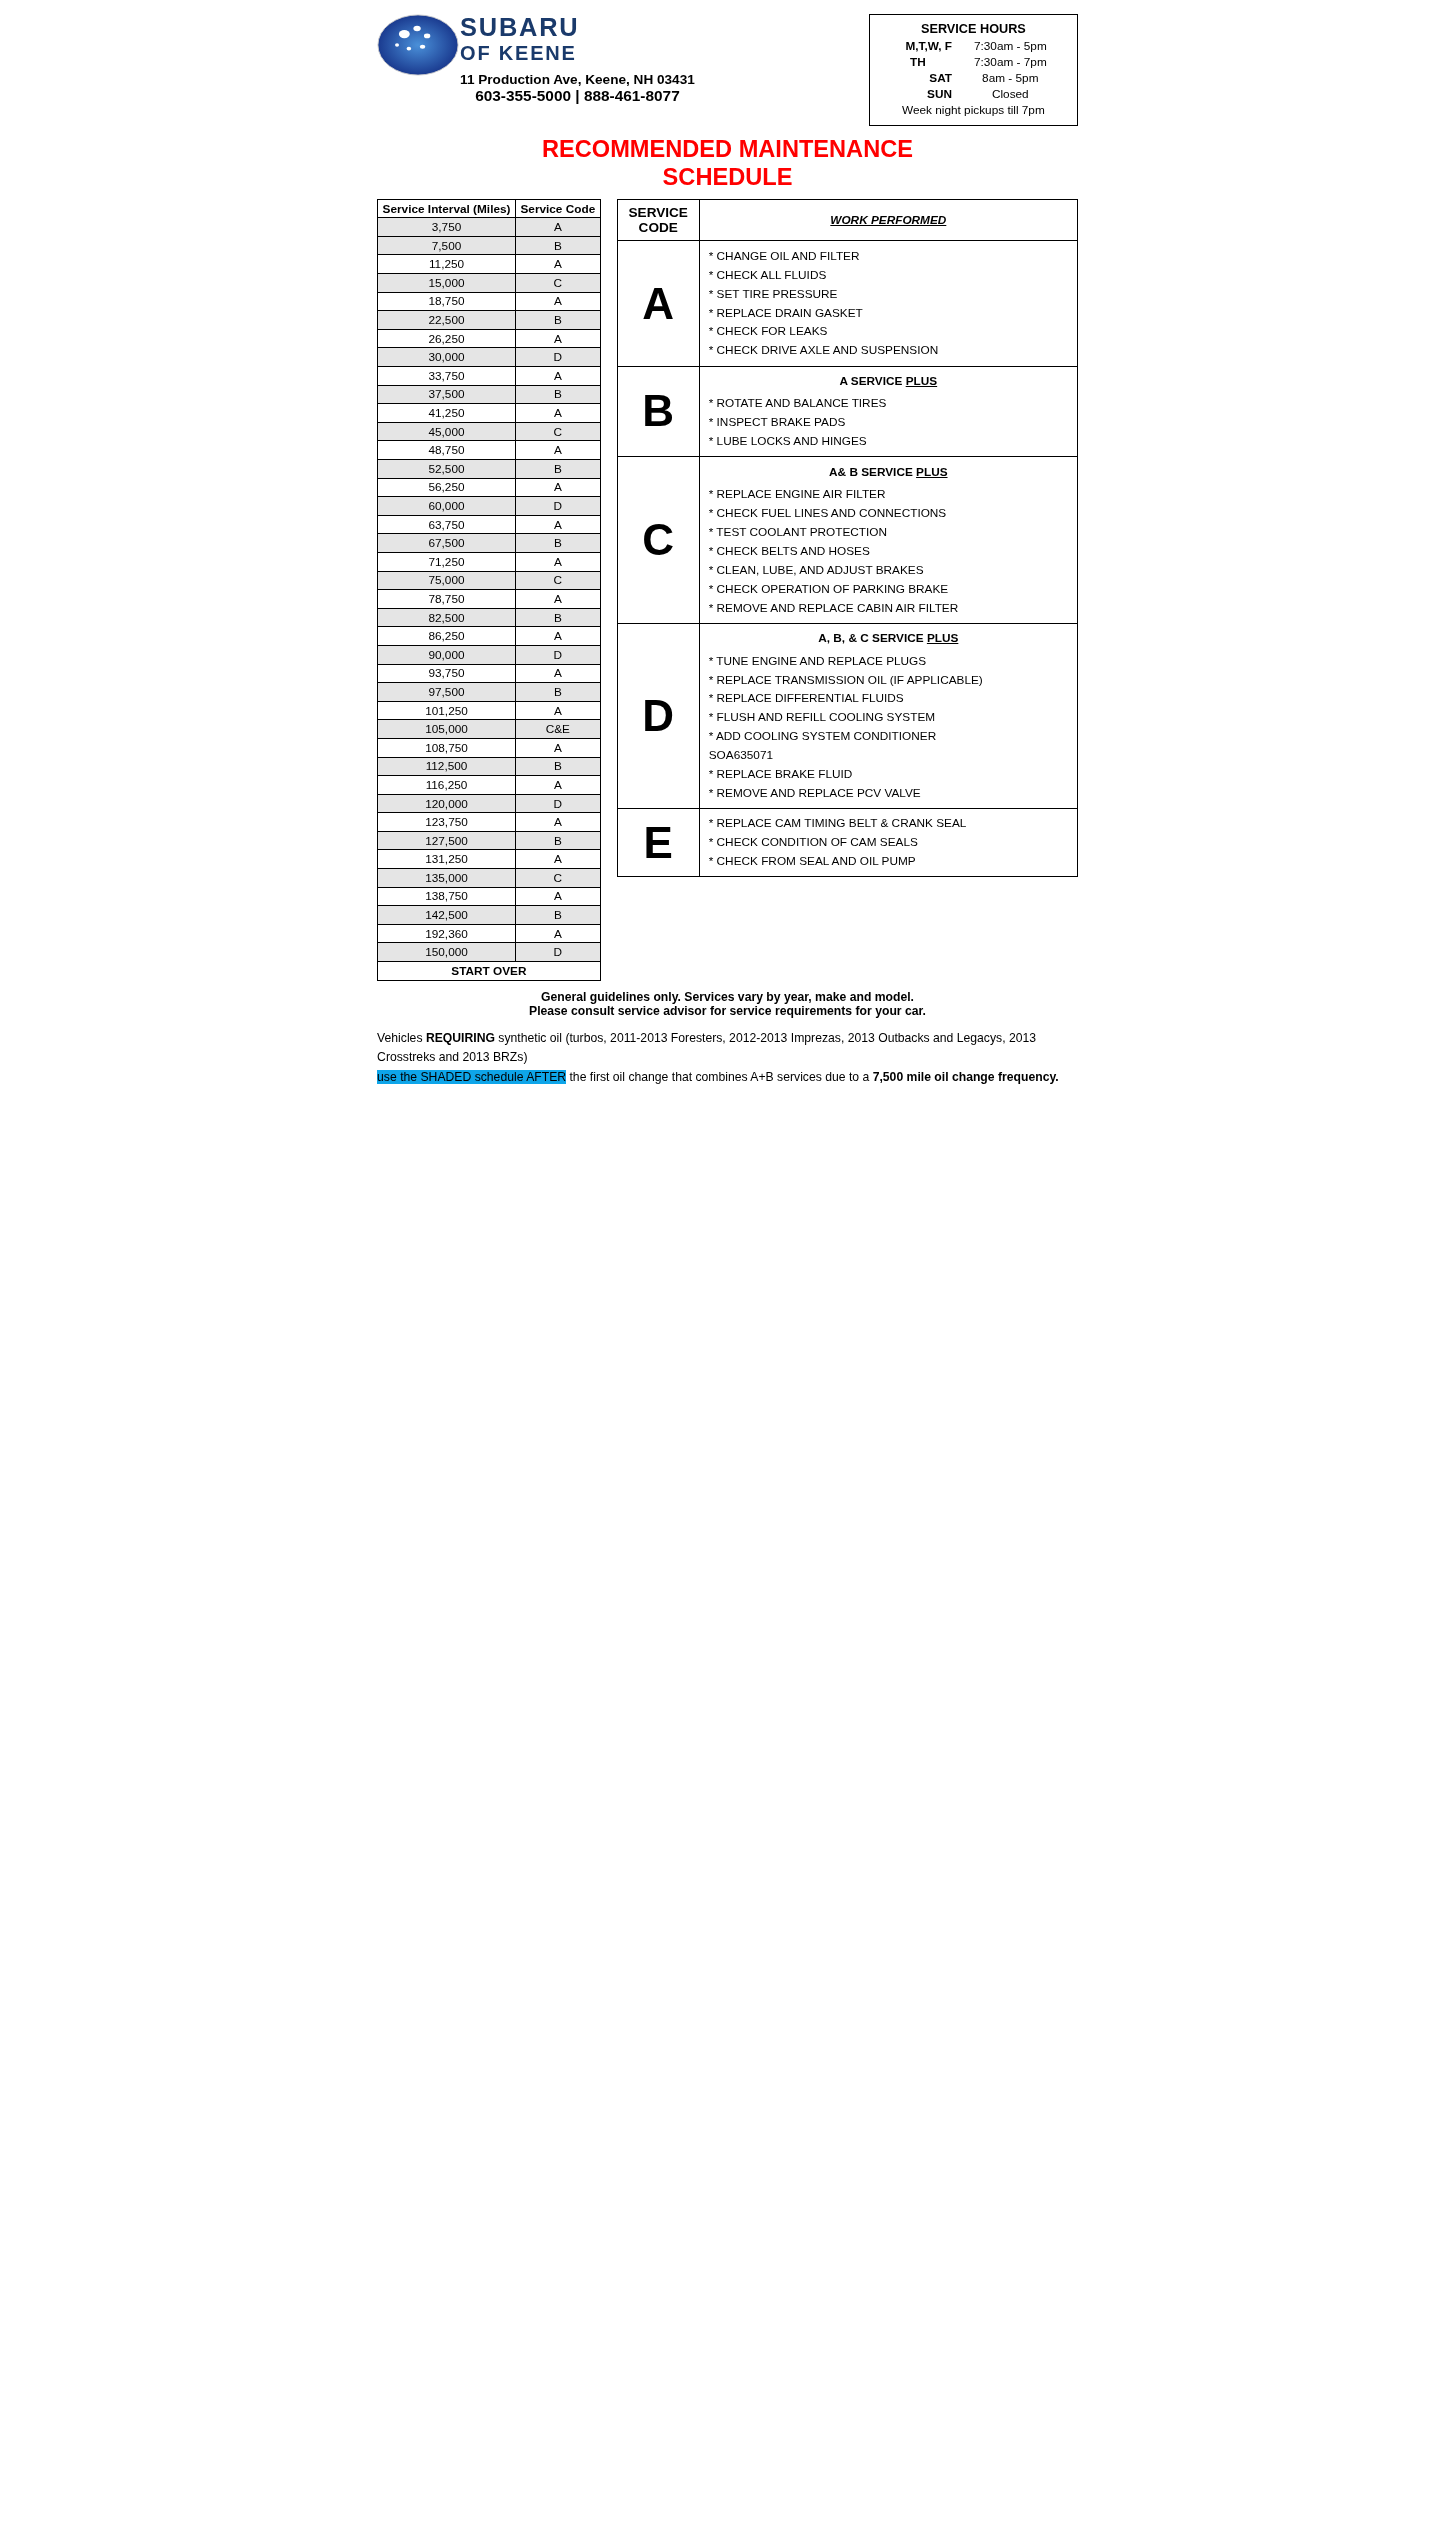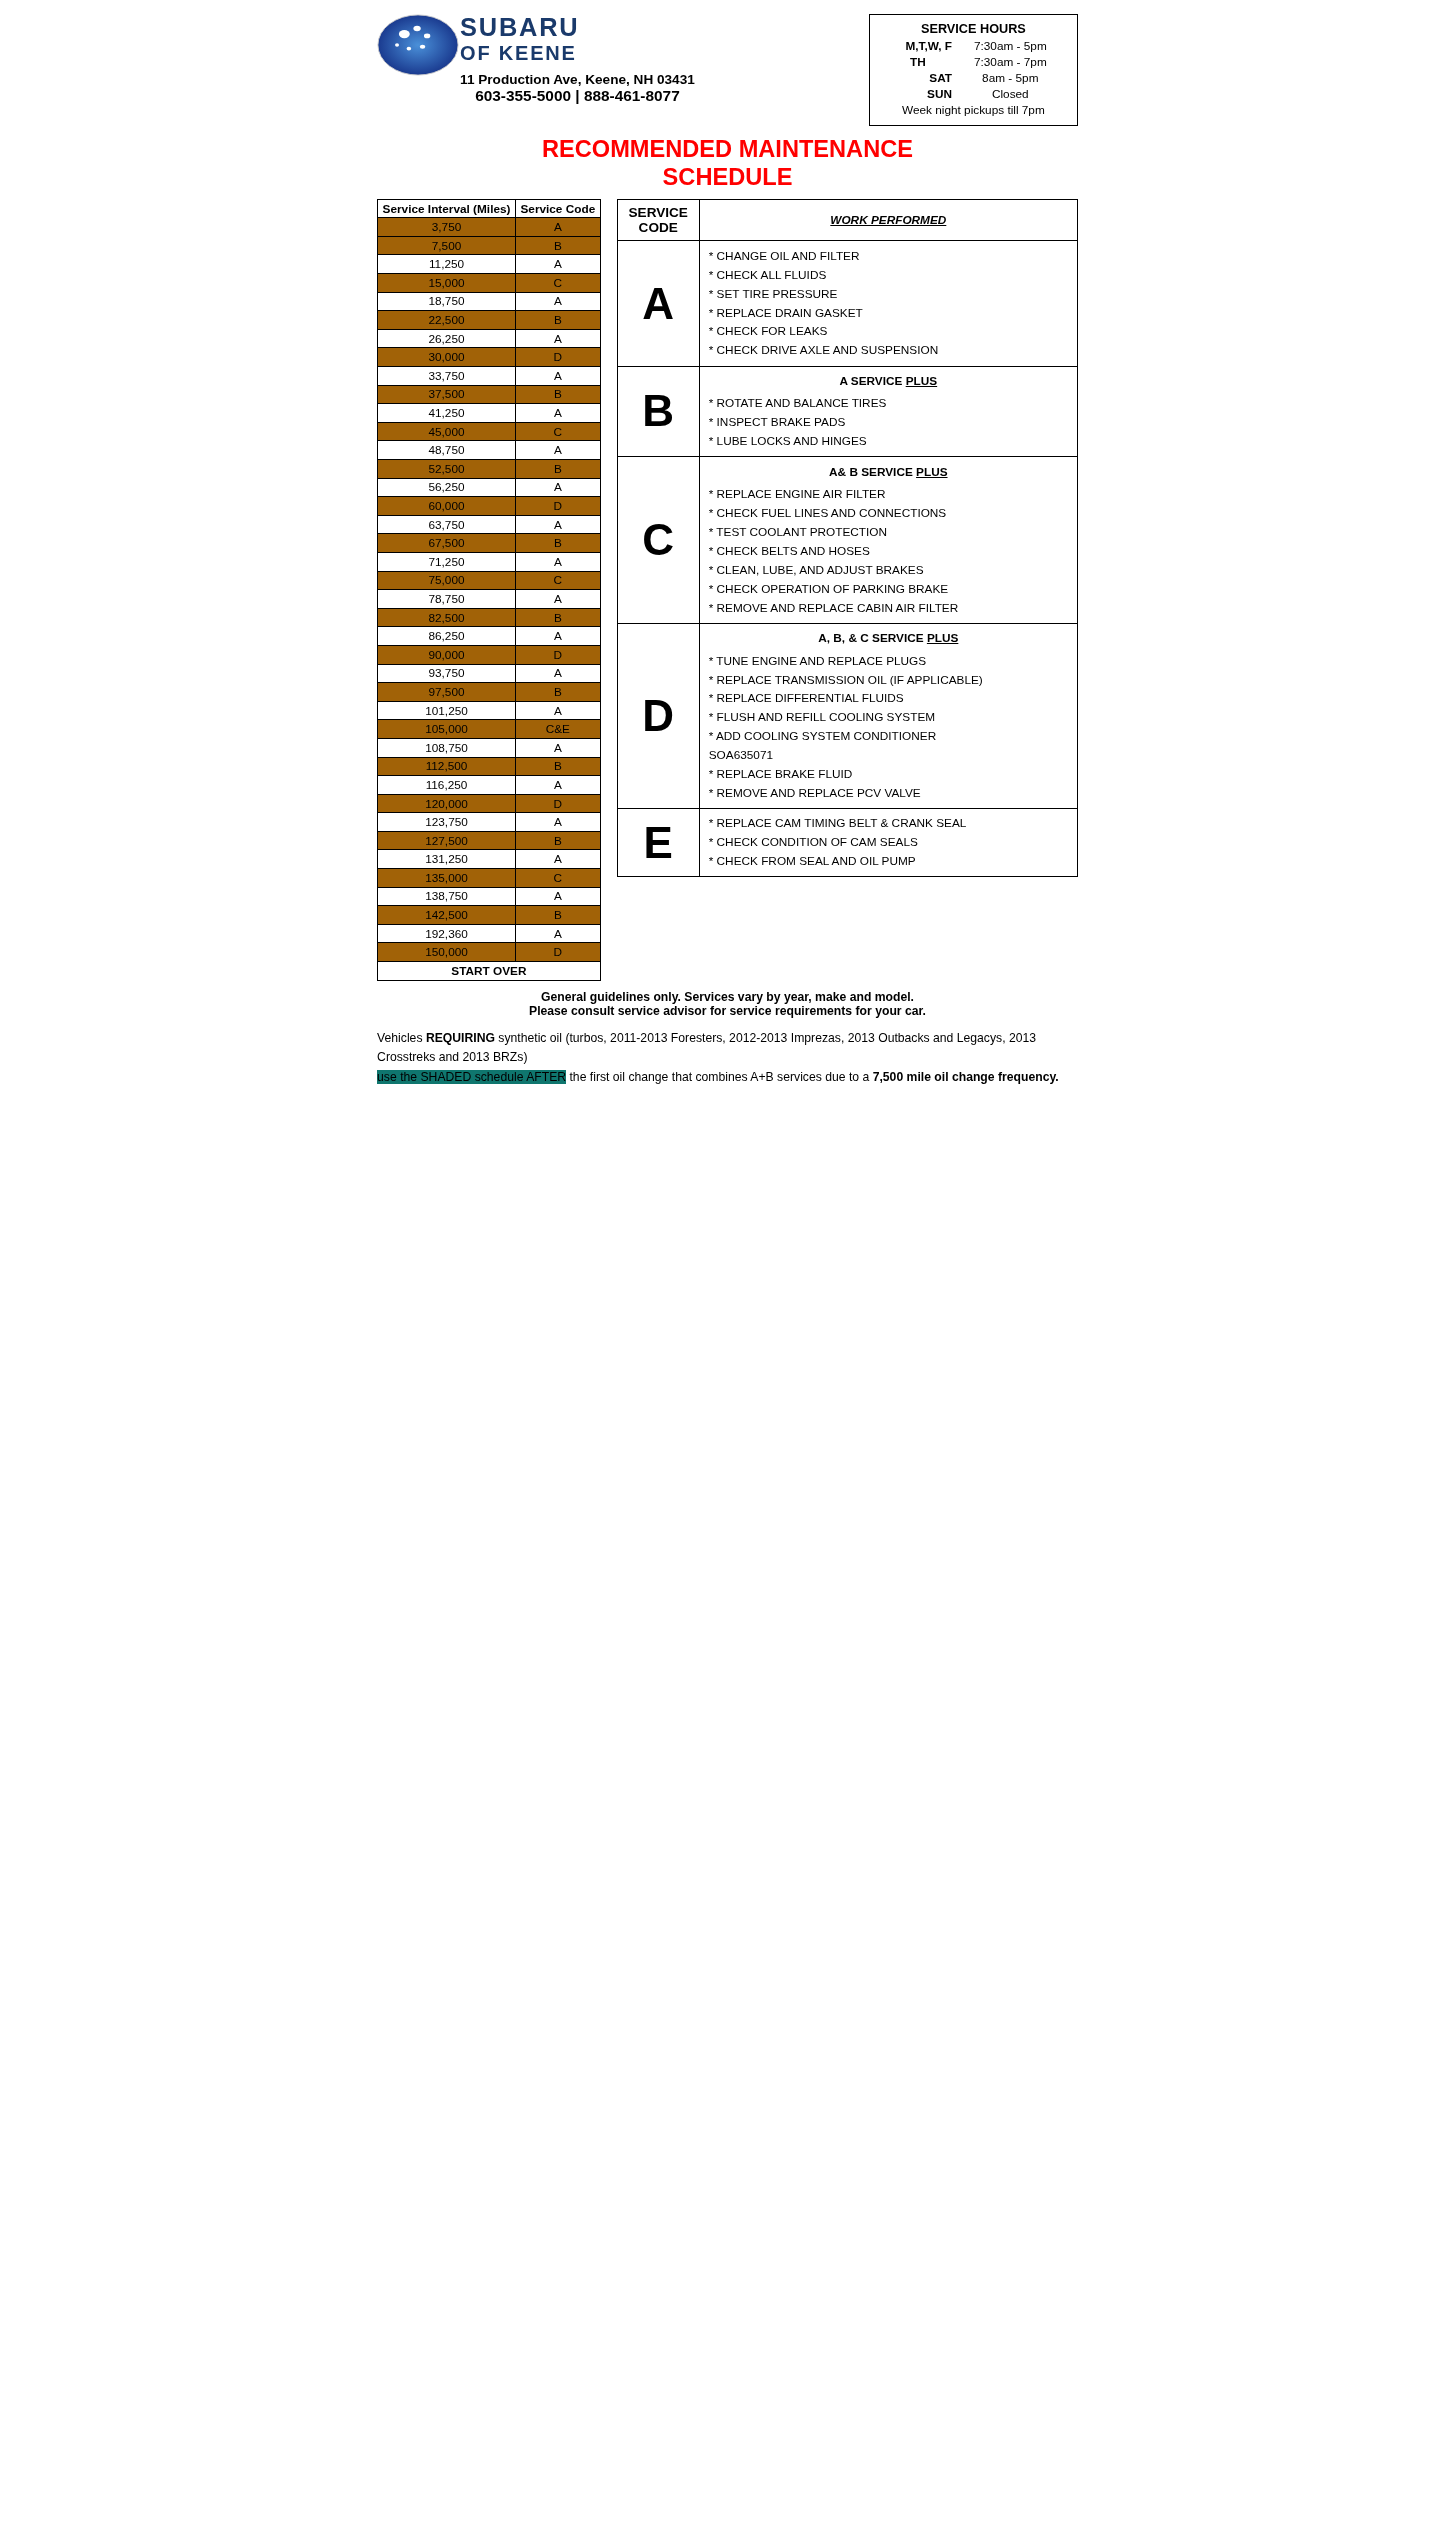--- a/index.html
+++ b/index.html
@@ -106,21 +106,21 @@
       border: 0.9px solid black;
       padding: 1.8px 4.5px;
       text-align: center;
     }
     .schedule-table th {
       font-weight: bold;
       font-size: 11.8px;
       background: white;
     }
     .row-yellow {
-      background-color: #a16207;
+      background-color: #e5e5e5;
     }
     .row-white {
       background-color: white;
     }
     .start-over-row td {
       font-weight: bold;
       text-align: center;
       background: white;
     }
 
@@ -168,21 +168,21 @@
       text-align: center;
       margin-top: 9px;
       font-size: 12.2px;
     }
     .footer-bottom {
       margin-top: 11px;
       font-size: 12.2px;
       line-height: 1.6;
     }
     .highlight-yellow {
-      background-color: #0f766e;
+      background-color: #0ea5e9;
     }
   </style>
 </head>
 <body>
 
 <div class="header">
   <div class="header-left">
     <div class="logo-area">
 
       <svg width="82" height="62" viewBox="0 0 90 68">

